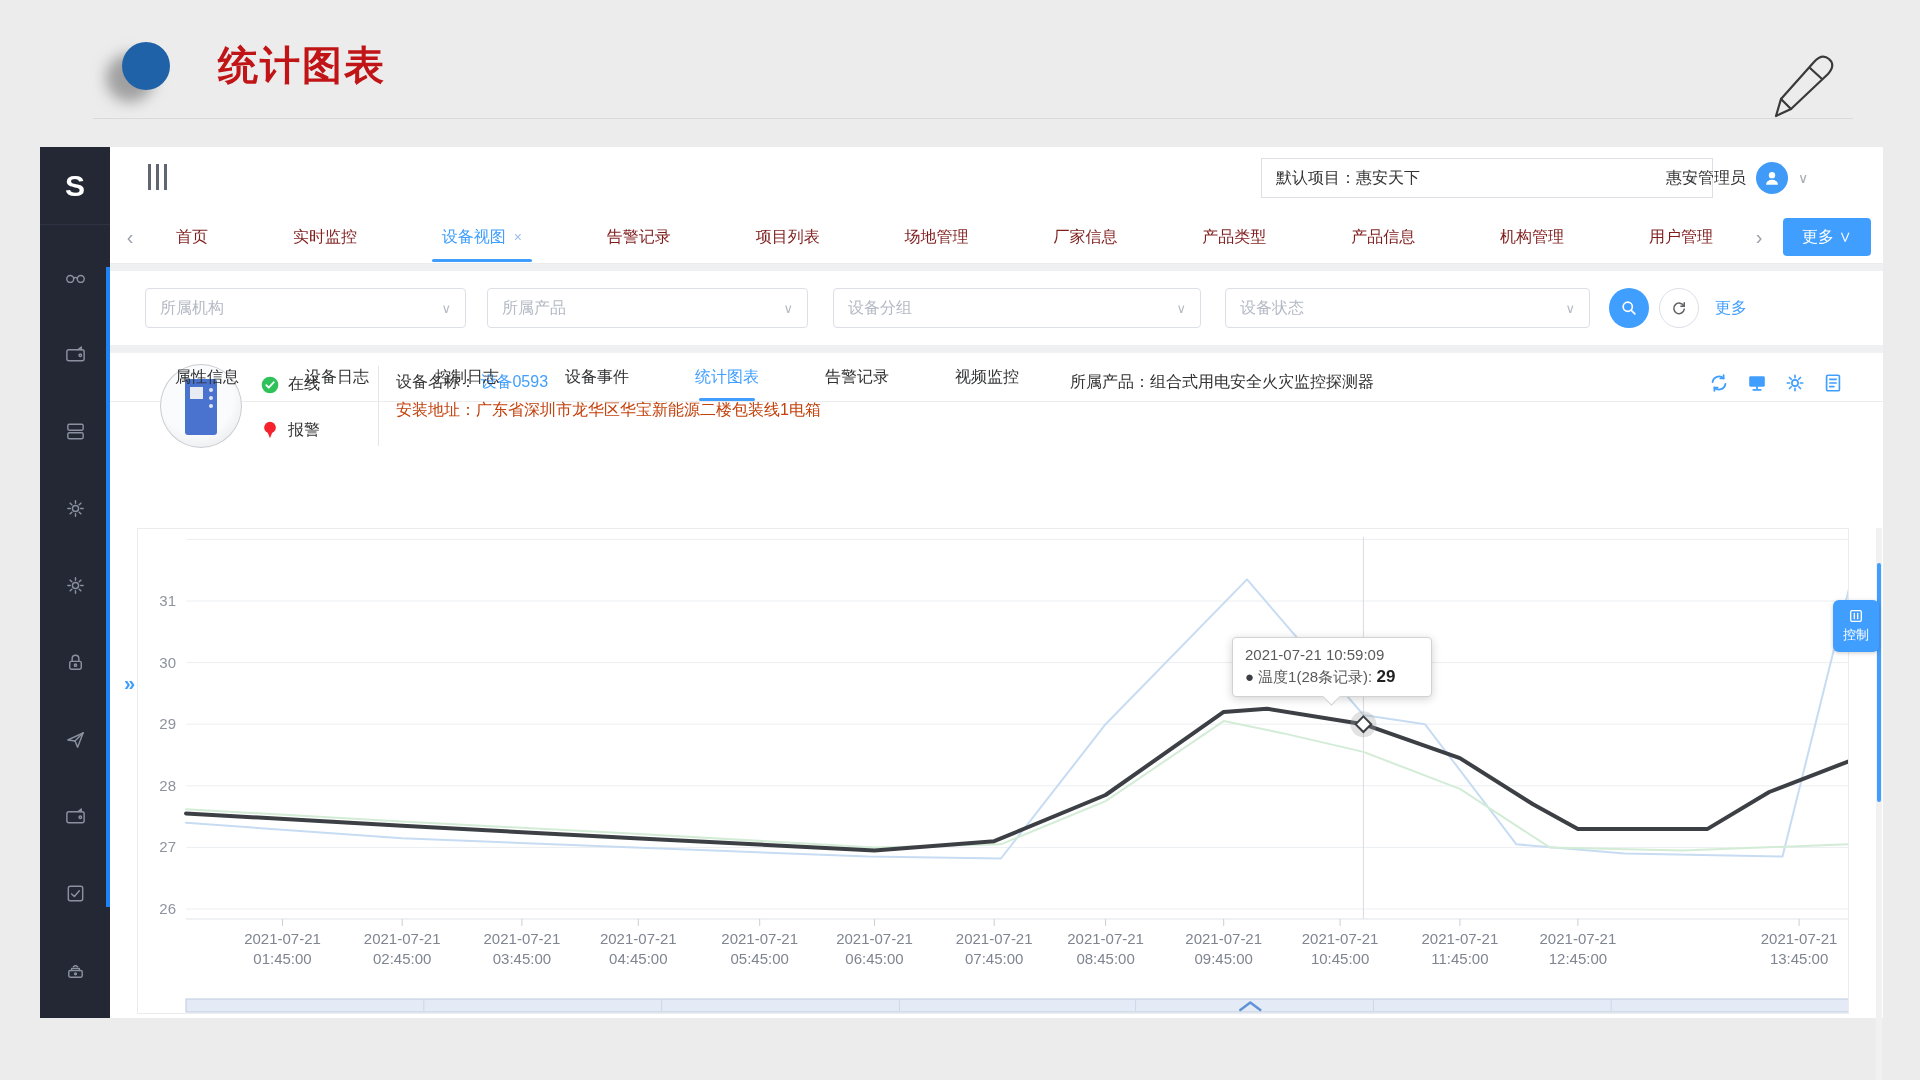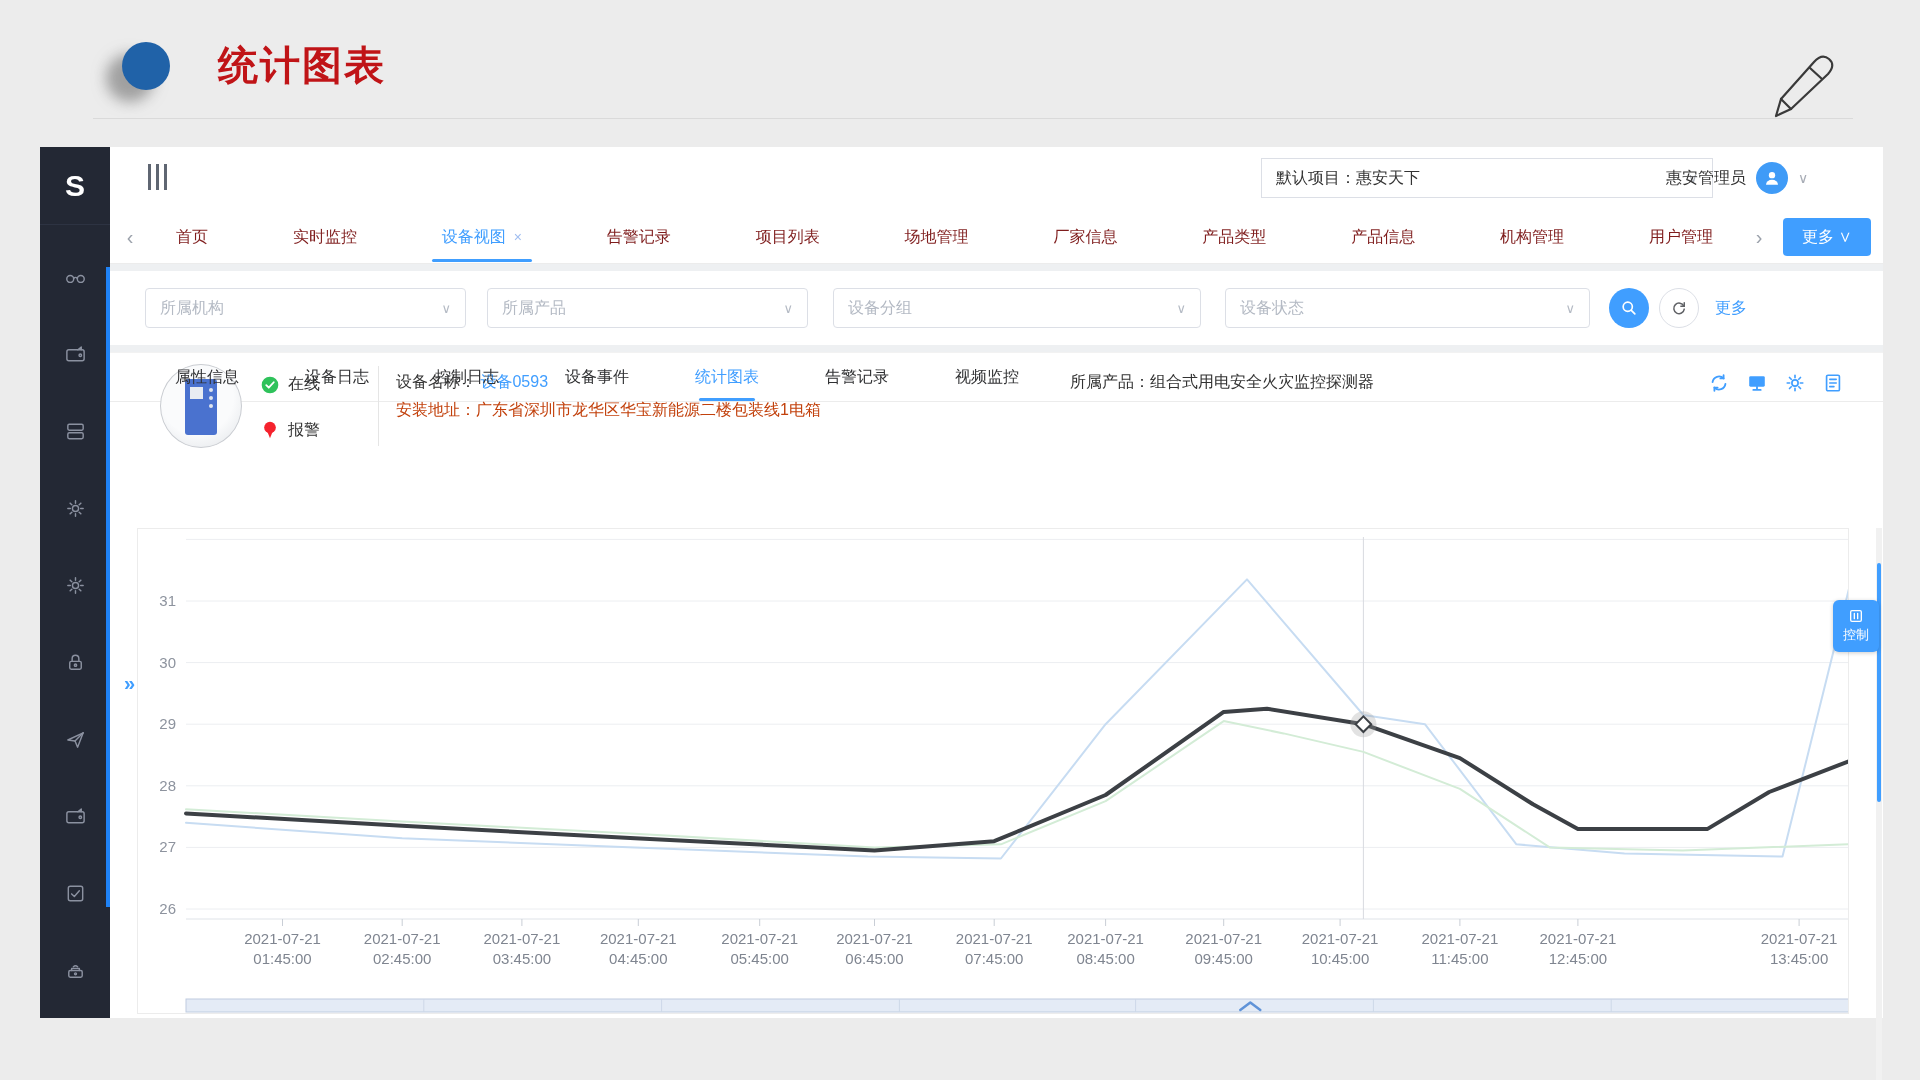--- a/index.html
+++ b/index.html
@@ -412,20 +412,24 @@
             <rect x="1219.9" y="189.7" width="11" height="11" fill="#fff" stroke="#3c4045" stroke-width="2" transform="rotate(45 1225.4 195.2)"></rect>
             <rect x="48" y="470" width="1663" height="13" fill="#e4ebf6" stroke="#bfcce0"></rect>
             <line x1="285.8" y1="470" x2="285.8" y2="483" stroke="#cdd8e8"></line>
             <line x1="523.6" y1="470" x2="523.6" y2="483" stroke="#cdd8e8"></line>
             <line x1="761.4" y1="470" x2="761.4" y2="483" stroke="#cdd8e8"></line>
             <line x1="997.6" y1="470" x2="997.6" y2="483" stroke="#cdd8e8"></line>
             <line x1="1235.4" y1="470" x2="1235.4" y2="483" stroke="#cdd8e8"></line>
             <line x1="1473.2" y1="470" x2="1473.2" y2="483" stroke="#cdd8e8"></line>
             <polyline points="1102.3,481 1112.3,473.5 1122.3,481" fill="none" stroke="#5f93d8" stroke-width="2.5" stroke-linecap="round" stroke-linejoin="round"></polyline>
           </svg>
+        <div class="abs tooltip" style="left:1094px;top:108px;">
+          <div class="t1">2021-07-21 10:59:09</div>
+          <div class="t2"><span class="dot">●</span><span>温度1(28条记录):</span> <b>29</b></div>
+        </div>
       </div>
 
       <div class="abs ctl-btn">
         <svg width="16" height="16" viewBox="0 0 24 24" fill="none" stroke="#fff" stroke-width="2" stroke-linecap="round">
             <rect x="4" y="4" width="16" height="16" rx="2"></rect>
             <path d="M9.5 8v8M14.5 8v8"></path>
           </svg>
         <span>控制</span>
       </div>
 

